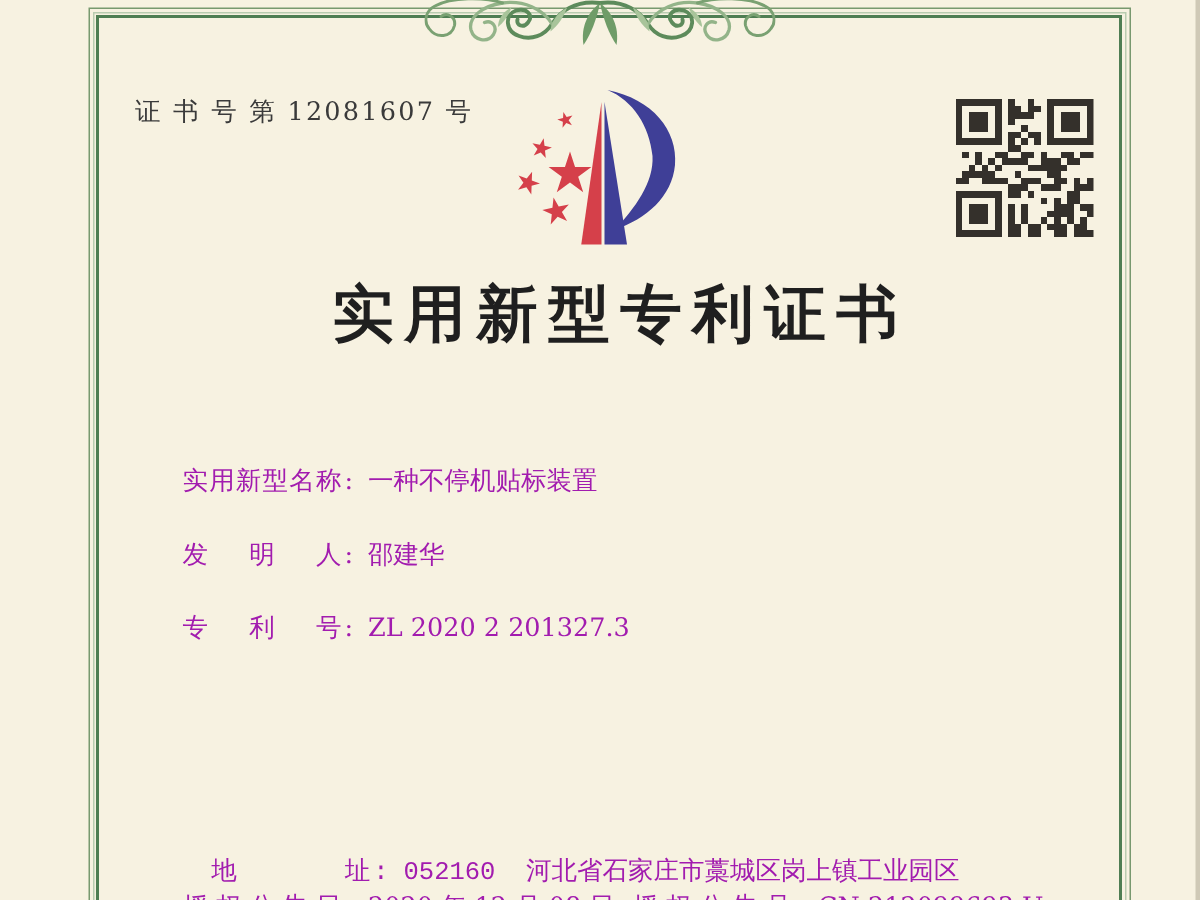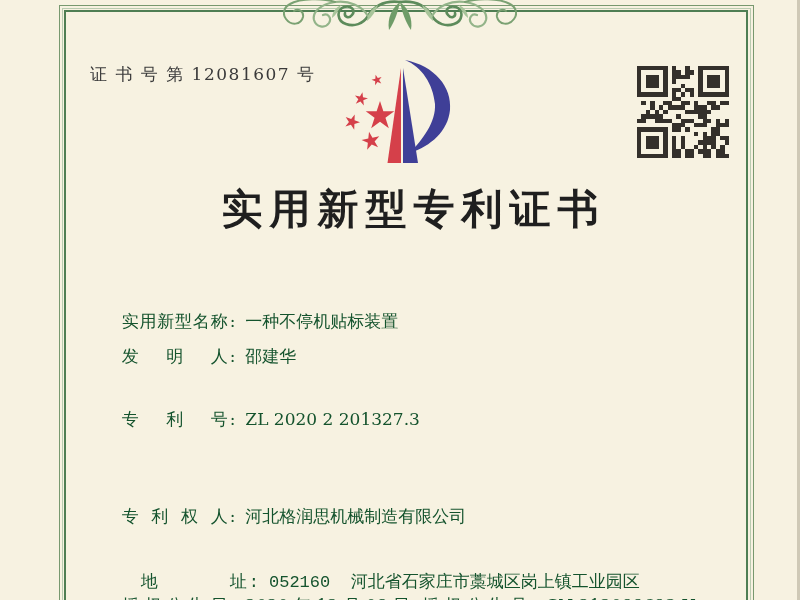--- a/index.html
+++ b/index.html
@@ -20,22 +20,22 @@
   .cert-no{position:absolute;left:90px;top:63px;font-size:17px;color:#3a3a3a;
            letter-spacing:1.5px;white-space:pre;}
 
   .logo{position:absolute;left:335px;top:53px;width:130px;height:115px;}
   .qr{position:absolute;left:637px;top:66px;width:92px;height:92px;}
 
   .title{position:absolute;left:0;right:0;top:182px;text-align:center;
          font-size:41px;font-weight:700;color:#1f1f1f;
          letter-spacing:7px;text-indent:7px;white-space:pre;margin-left:20px;}
 
-  .row{position:absolute;left:100px;font-size:17px;color:#14532d;line-height:1.3;white-space:pre;}
-  .row-r1{top:288px;} .row-r2{top:323px;} .row-r3{top:386px;}
+  .row{position:absolute;left:100px;font-size:17px;color:#a21caf;line-height:1.3;white-space:pre;}
+  .row-r1{top:288px;} .row-r2{top:337px;} .row-r3{top:386px;}
   .row-r4{top:434px;} .row-r5{top:483px;} .row-r6{top:550px;font-family:Liberation Mono, monospace;}
   .row-b1{top:572px;} .row-b2{top:572px;left:400px;}
   .lbl{display:inline-block;width:106px;text-align:justify;text-align-last:justify;
        vertical-align:top;}
   .colon{display:inline-block;margin:0 10px 0 2px;}
   .val{white-space:pre;}
 </style>
 </head>
 <body>
 
@@ -312,23 +312,20 @@
 
   <div class="row row-r1">
     <span class="lbl">实用新型名称</span><span class="colon">:</span><span class="val">一种不停机贴标装置</span>
   </div>
   <div class="row row-r2">
     <span class="lbl">发明人</span><span class="colon">:</span><span class="val">邵建华</span>
   </div>
   <div class="row row-r3">
     <span class="lbl">专利号</span><span class="colon">:</span><span class="val">ZL 2020 2 201327.3</span>
   </div>
-  <div class="row row-r5">
-    <span class="lbl">专利权人</span><span class="colon">:</span><span class="val">河北格润思机械制造有限公司</span>
-  </div>
   <div class="row row-r6">
     <span class="lbl">地址</span><span class="colon">:</span><span class="val">052160  河北省石家庄市藁城区岗上镇工业园区</span>
   </div>
   <div class="row row-b1">
     <span class="lbl">授权公告日</span><span class="colon">:</span><span class="val">2020 年 12 月 08 日</span>
   </div>
   <div class="row row-b2">
     <span class="lbl">授权公告号</span><span class="colon">:</span><span class="val">CN 212099693 U</span>
   </div>
 

